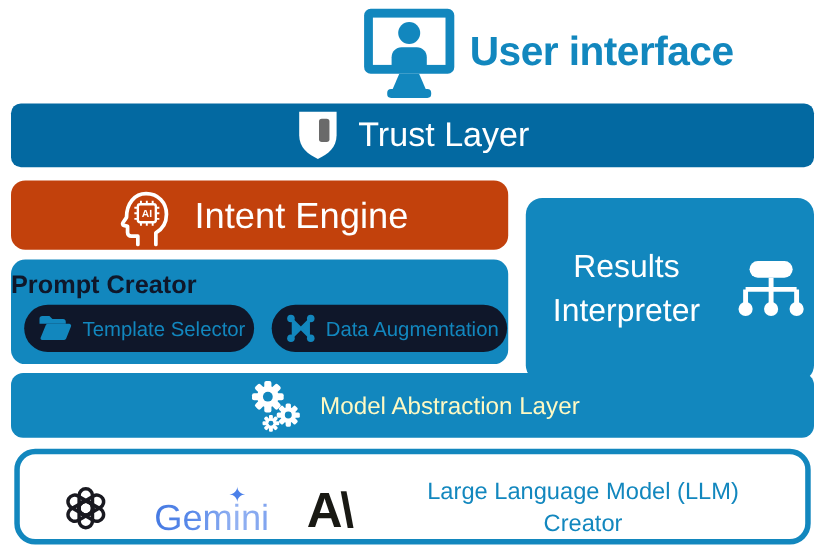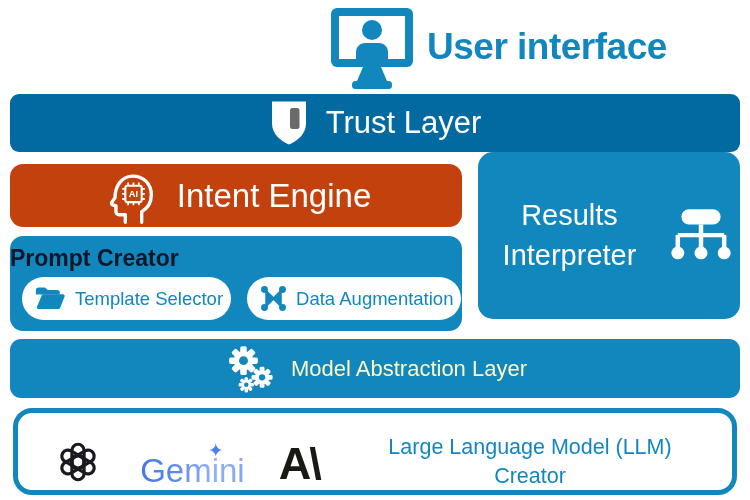--- a/index.html
+++ b/index.html
@@ -20,40 +20,40 @@
   }
   #trust-bar .label{color:#fff;font-size:31px;font-weight:400;}
   
   #intent-box{
     position:absolute;left:10px;top:164px;width:452px;height:63px;border-radius:13px;
     background:#c2410c;display:flex;align-items:center;justify-content:center;gap:18px;
   }
   #intent-box .label{color:#fff;font-size:33px;font-weight:400;white-space:nowrap;}
   
   #results-box{
-    position:absolute;left:478px;top:152px;width:262px;height:167px;border-radius:15px;
+    position:absolute;left:478px;top:180px;width:262px;height:167px;border-radius:15px;
     background:#1287BE;display:flex;align-items:center;justify-content:center;gap:13px;
     padding:0 6px;box-sizing:border-box;
   }
   #results-box .label{
     color:#fff;font-size:29px;font-weight:400;text-align:center;width:172px;line-height:1.35;
   }
   
   #prompt-box{
     position:absolute;left:10px;top:236px;width:452px;height:95px;border-radius:13px;
     background:#1287BE;
   }
   #prompt-box .title{
     margin-top:9px;text-align:left;color:#0f172a;font-size:23px;font-weight:600;
   }
   #prompt-pills{
     position:absolute;left:12px;right:11px;bottom:11px;display:flex;gap:16px;
   }
   .pill{
-    flex:1;height:43px;background:#ffffff;border-radius:22px;display:flex;align-items:center;
+    flex:1;height:43px;background:#0f172a;border-radius:22px;display:flex;align-items:center;
     padding:0 8px 0 13px;gap:9px;box-sizing:border-box;
   }
   .pill .label{color:#1287BE;font-size:18.5px;white-space:nowrap;}
   
   #abstraction-bar{
     position:absolute;left:10px;top:339px;width:730px;height:59px;border-radius:11px;
     background:#1287BE;display:flex;align-items:center;justify-content:center;gap:14px;
   }
   #abstraction-bar .label{color:#fef9c3;font-size:22px;font-weight:400;white-space:nowrap;}
   

